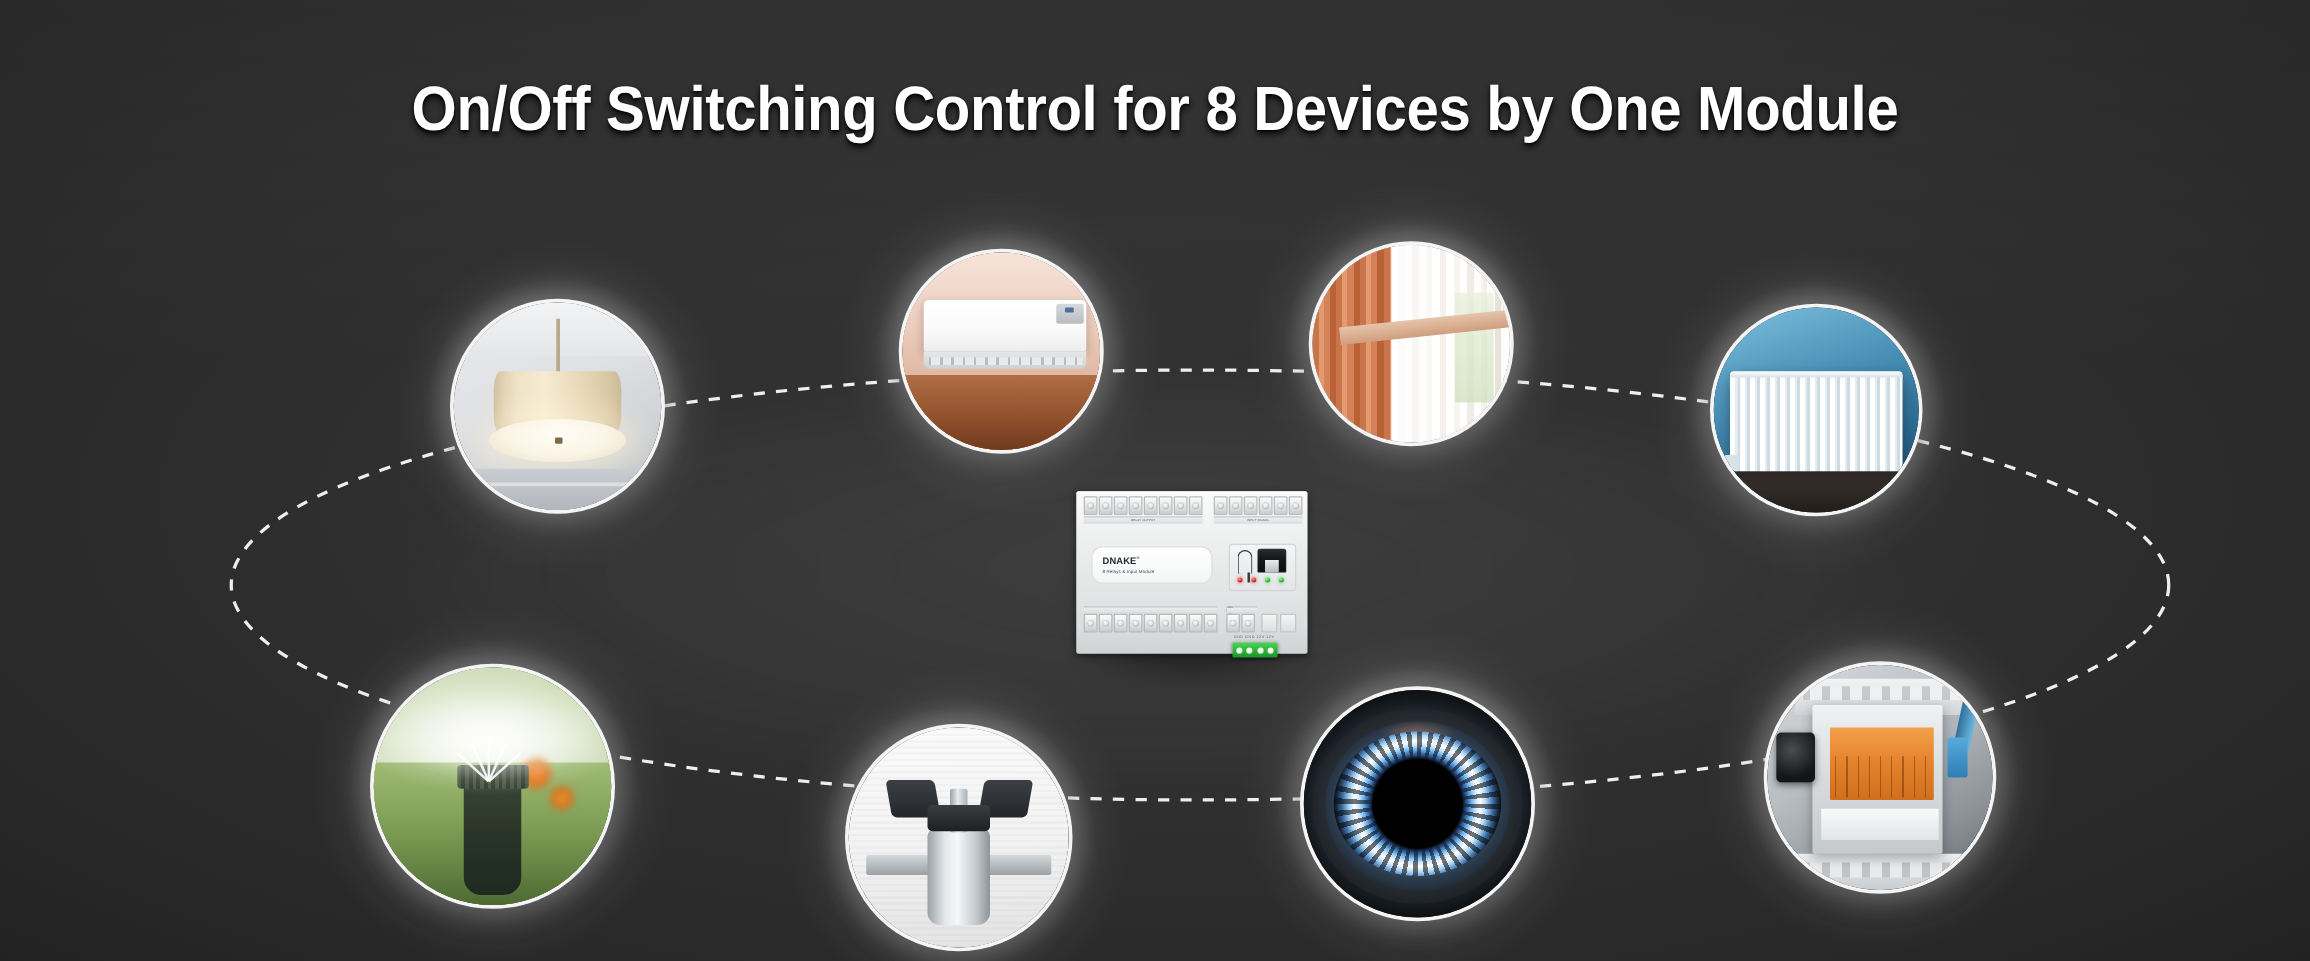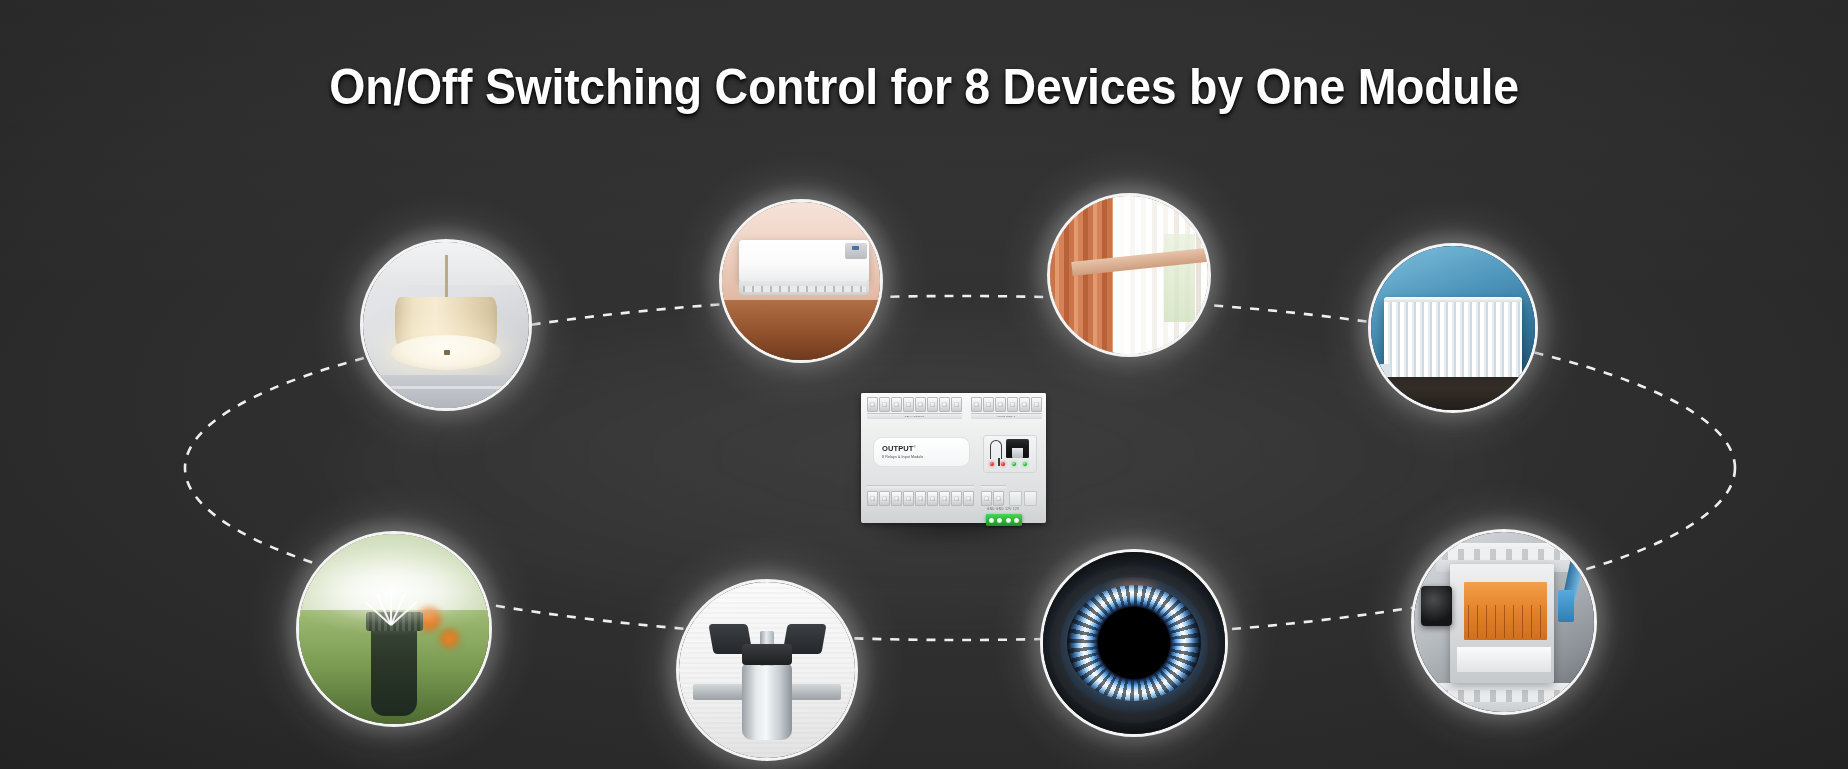--- a/index.html
+++ b/index.html
@@ -462,21 +462,21 @@
         <div class="term"></div>
         <div class="term"></div>
         <div class="term"></div>
         <div class="term"></div>
         <div class="term"></div>
       </div>
       <div class="termbar" style="left:110px;top:20px;width:71px;">INPUT SIGNAL</div>
 
       <div class="mod-label">
         <div class="mod-brand">
-          <span>OUTPUT</span><span class="tm">®</span>
+          <span>DNAKE</span><span class="tm">®</span>
         </div>
         <div class="mod-sub">8 Relays &amp; Input Module</div>
       </div>
 
       <div class="mod-port">
         <div class="mod-ant"></div>
         <div class="mod-rj45"></div>
         <div class="mod-leds">
           <i class="led red"></i>
           <i class="led red"></i>

